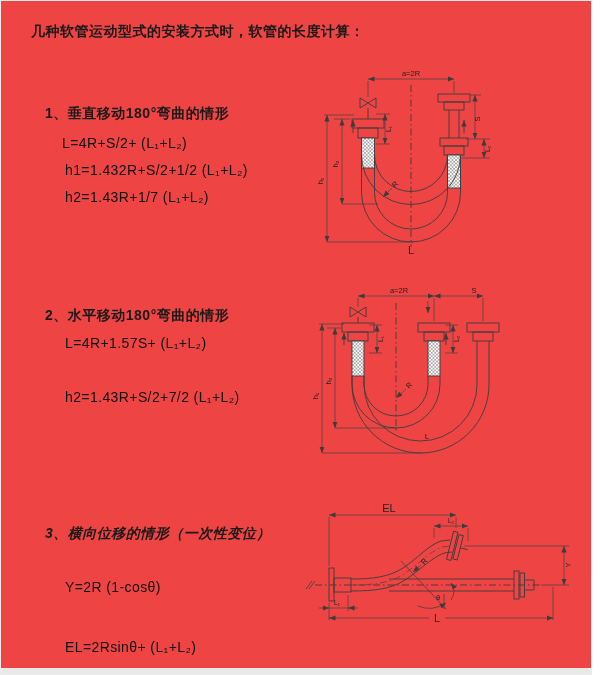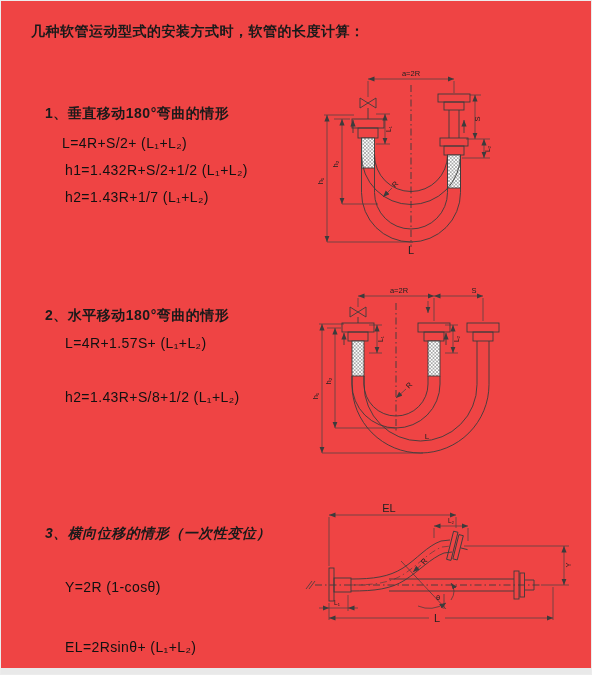--- a/index.html
+++ b/index.html
@@ -25,21 +25,21 @@
 
   <div class="title">几种软管运动型式的安装方式时，软管的长度计算：</div>
 
   <div class="sec-heading" style="left:44px;top:104px;">1、垂直移动180°弯曲的情形</div>
   <div class="formula" style="left:61px;top:134px;">L=4R+S/2+ (L₁+L₂)</div>
   <div class="formula" style="left:64px;top:161px;">h1=1.432R+S/2+1/2 (L₁+L₂)</div>
   <div class="formula" style="left:64px;top:188px;">h2=1.43R+1/7 (L₁+L₂)</div>
 
   <div class="sec-heading" style="left:44px;top:306px;">2、水平移动180°弯曲的情形</div>
   <div class="formula" style="left:64px;top:334px;">L=4R+1.57S+ (L₁+L₂)</div>
-  <div class="formula" style="left:64px;top:388px;">h2=1.43R+S/8+1/2 (L₁+L₂)</div>
+  <div class="formula" style="left:64px;top:388px;">h2=1.43R+S/2+7/2 (L₁+L₂)</div>
 
   <div class="sec-heading" style="left:44px;top:524px;font-style:italic;">3、横向位移的情形（一次性变位）</div>
   <div class="formula" style="left:64px;top:578px;">Y=2R (1-cosθ)</div>
   <div class="formula" style="left:64px;top:638px;">EL=2Rsinθ+ (L₁+L₂)</div>
 
   <svg class="diagram" style="left:315px;top:68px;" width="180" height="190" viewBox="0 0 180 190">
     <defs>
       <marker id="ah" markerWidth="8" markerHeight="8" refX="6.5" refY="2.6" orient="auto-start-reverse" markerUnits="userSpaceOnUse">
         <path d="M0,0 L6.5,2.6 L0,5.2 z" fill="#3c3c3c"></path>
       </marker>

